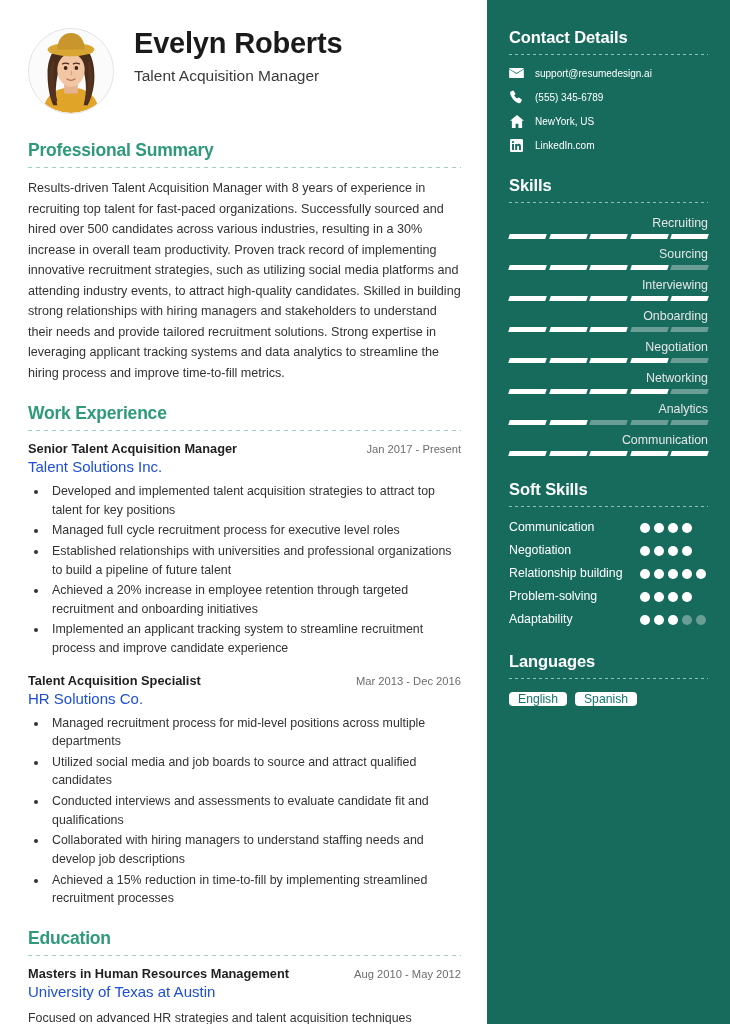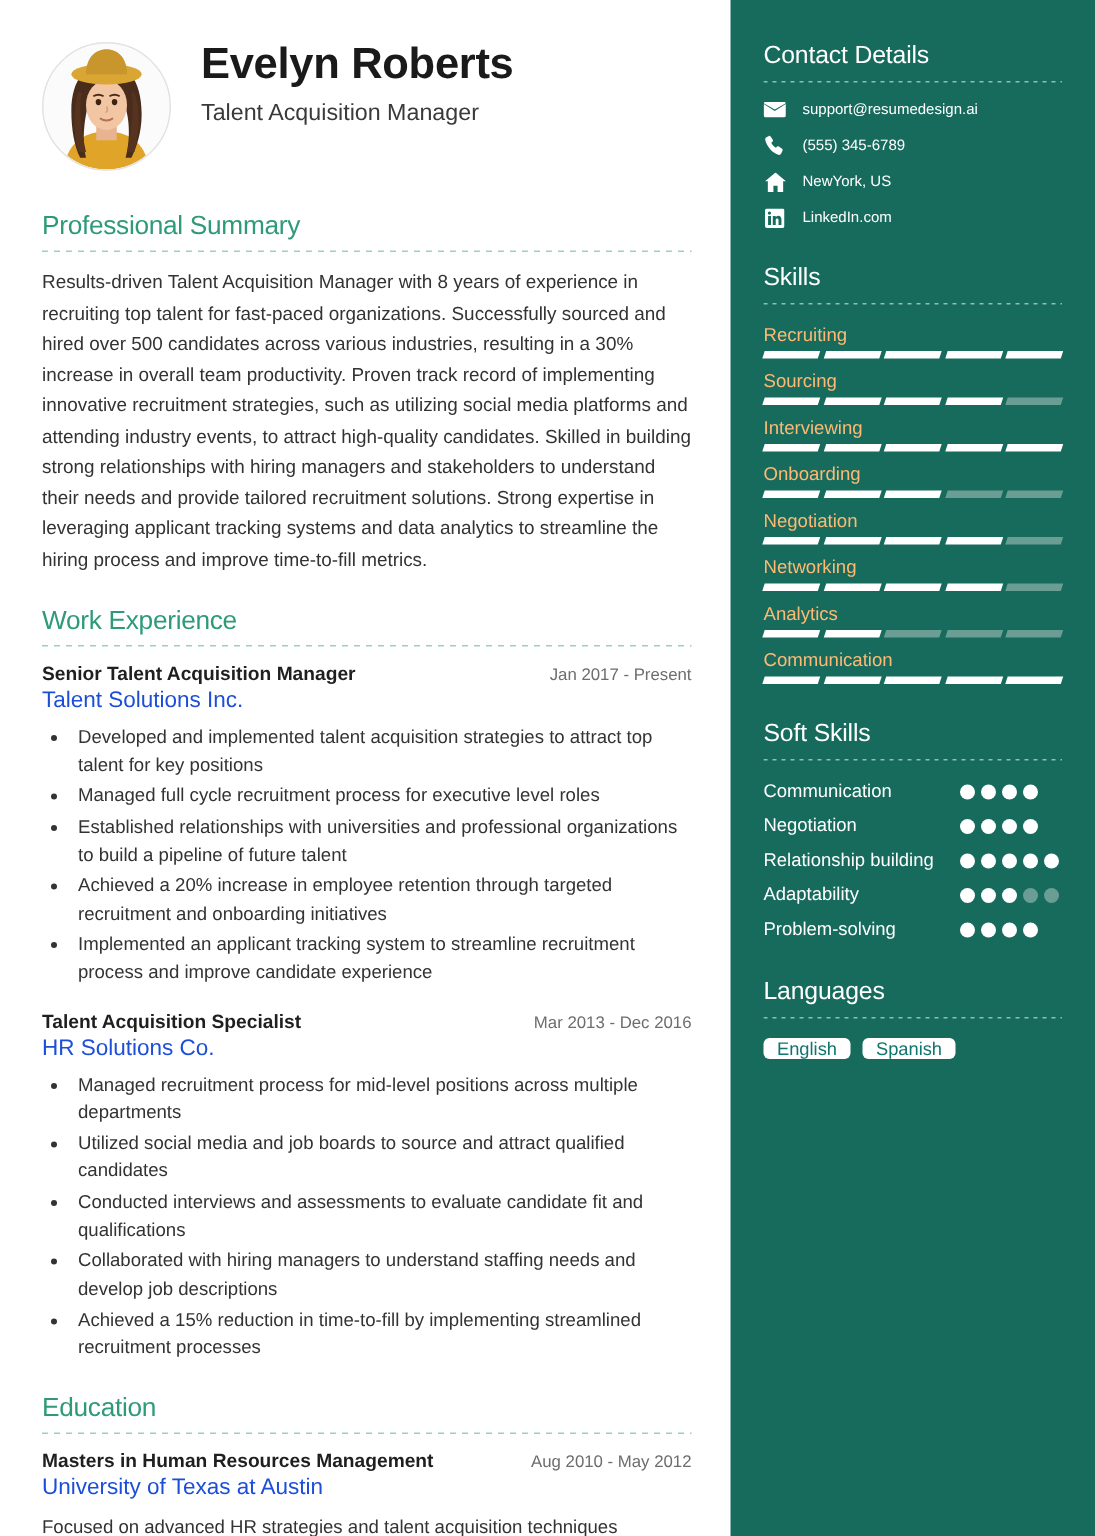--- a/index.html
+++ b/index.html
@@ -34,21 +34,21 @@
   .avatar svg { display: block; width: 100%; height: 100%; }
   .name-block { padding-bottom: 4px; }
   .full-name {
     font-size: 29px; font-weight: bold; color: #1a1a1a;
     letter-spacing: -0.2px; line-height: 1.1;
   }
   .job-title { font-size: 15.5px; color: #3a3a3a; margin-top: 7px; }
 
   .section { margin-bottom: 20px; }
   .sec-head {
-    font-size: 17.5px; font-weight: normal; color: #2e9a79;
+    font-size: 17.5px; font-weight: bold; color: #2e9a79;
     letter-spacing: -0.2px; margin-bottom: 6px;
   }
   .dash-rule {
     height: 1px; width: 100%;
     background-image: linear-gradient(to right, #9ecfbf 0 4px, transparent 4px 8px);
     background-size: 8px 1px; background-repeat: repeat-x;
     margin-bottom: 10px;
   }
 
   .summary-text {
@@ -66,38 +66,38 @@
   }
   .exp-block { margin-bottom: 15px; }
   .edu-block { margin-bottom: 14px; }
 
   
   .side-col {
     width: 243px; background: #176b5d; color: #ffffff;
     padding: 28px 22px 20px 22px;
   }
   .side-head {
-    font-size: 16.5px; font-weight: normal; color: #ffffff;
+    font-size: 16.5px; font-weight: bold; color: #ffffff;
     letter-spacing: -0.1px; margin-bottom: 7px;
   }
   .side-rule {
     height: 1px; width: 100%;
     background-image: linear-gradient(to right, #8dc0b6 0 3px, transparent 3px 6px);
     background-size: 6px 1px; background-repeat: repeat-x;
     margin-bottom: 13px;
   }
   .side-section { margin-bottom: 24px; }
 
   .contact-row { display: flex; align-items: center; gap: 11px; margin-bottom: 11px; }
   .contact-ico { width: 15px; flex: 0 0 15px; display: flex; align-items: center; justify-content: center; }
   .contact-ico svg { display: block; fill: #ffffff; }
   .contact-text { font-size: 10px; color: #ffffff; }
 
   .skill-row { margin-bottom: 8px; }
-  .skill-name { font-size: 12.4px; color: #fdba74; margin-bottom: 4px; }
+  .skill-name { font-size: 12.4px; color: #e5e5e5; margin-bottom: 4px; text-align: right; }
   .bar { display: flex; gap: 4px; }
   .seg {
     height: 5px; flex: 1 1 0;
     background: #ffffff;
     transform: skewX(-18deg);
   }
   .seg.off { background: #6a9d94; }
 
   .soft-row { display: flex; align-items: flex-start; gap: 8px; margin-bottom: 7px; }
   .soft-name { font-size: 12.3px; color: #ffffff; flex: 1 1 auto; line-height: 1.3; }
@@ -372,36 +372,36 @@
             <div class="soft-name">Relationship building</div>
             <div class="dots">
               <span class="dot"></span>
               <span class="dot"></span>
               <span class="dot"></span>
               <span class="dot"></span>
               <span class="dot"></span>
             </div>
           </div>
           <div class="soft-row">
+            <div class="soft-name">Problem-solving</div>
+            <div class="dots">
+              <span class="dot"></span>
+              <span class="dot"></span>
+              <span class="dot"></span>
+              <span class="dot"></span>
+            </div>
+          </div>
+          <div class="soft-row">
             <div class="soft-name">Adaptability</div>
             <div class="dots">
               <span class="dot"></span>
               <span class="dot"></span>
               <span class="dot"></span>
               <span class="dot off"></span>
               <span class="dot off"></span>
-            </div>
-          </div>
-          <div class="soft-row">
-            <div class="soft-name">Problem-solving</div>
-            <div class="dots">
-              <span class="dot"></span>
-              <span class="dot"></span>
-              <span class="dot"></span>
-              <span class="dot"></span>
             </div>
           </div>
         </div>
     </div>
 
     <div class="side-section">
       <div class="side-head">Languages</div>
       <div class="side-rule"></div>
       <div class="lang-wrap" id="lang-list">
           <span class="lang-pill">English</span>

